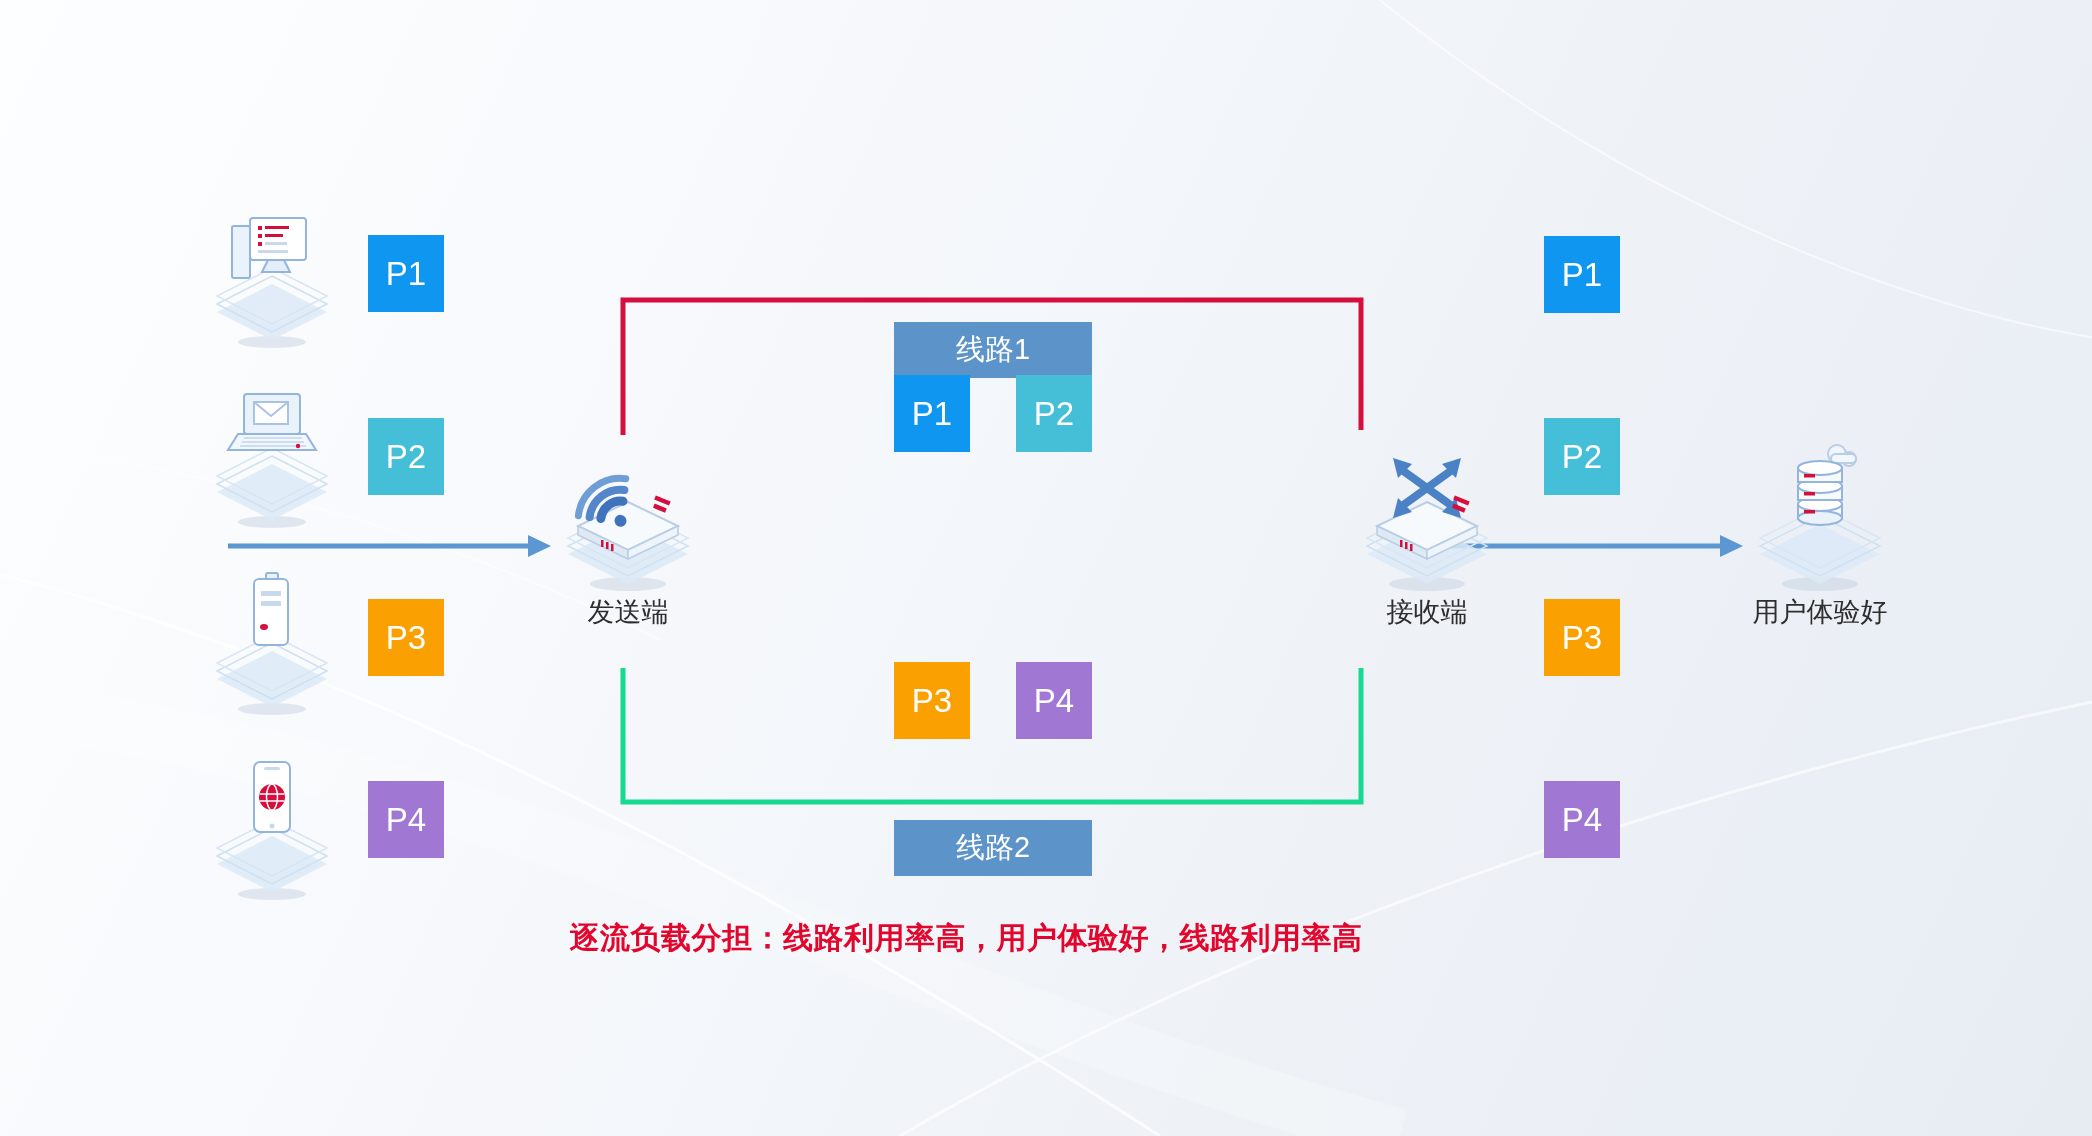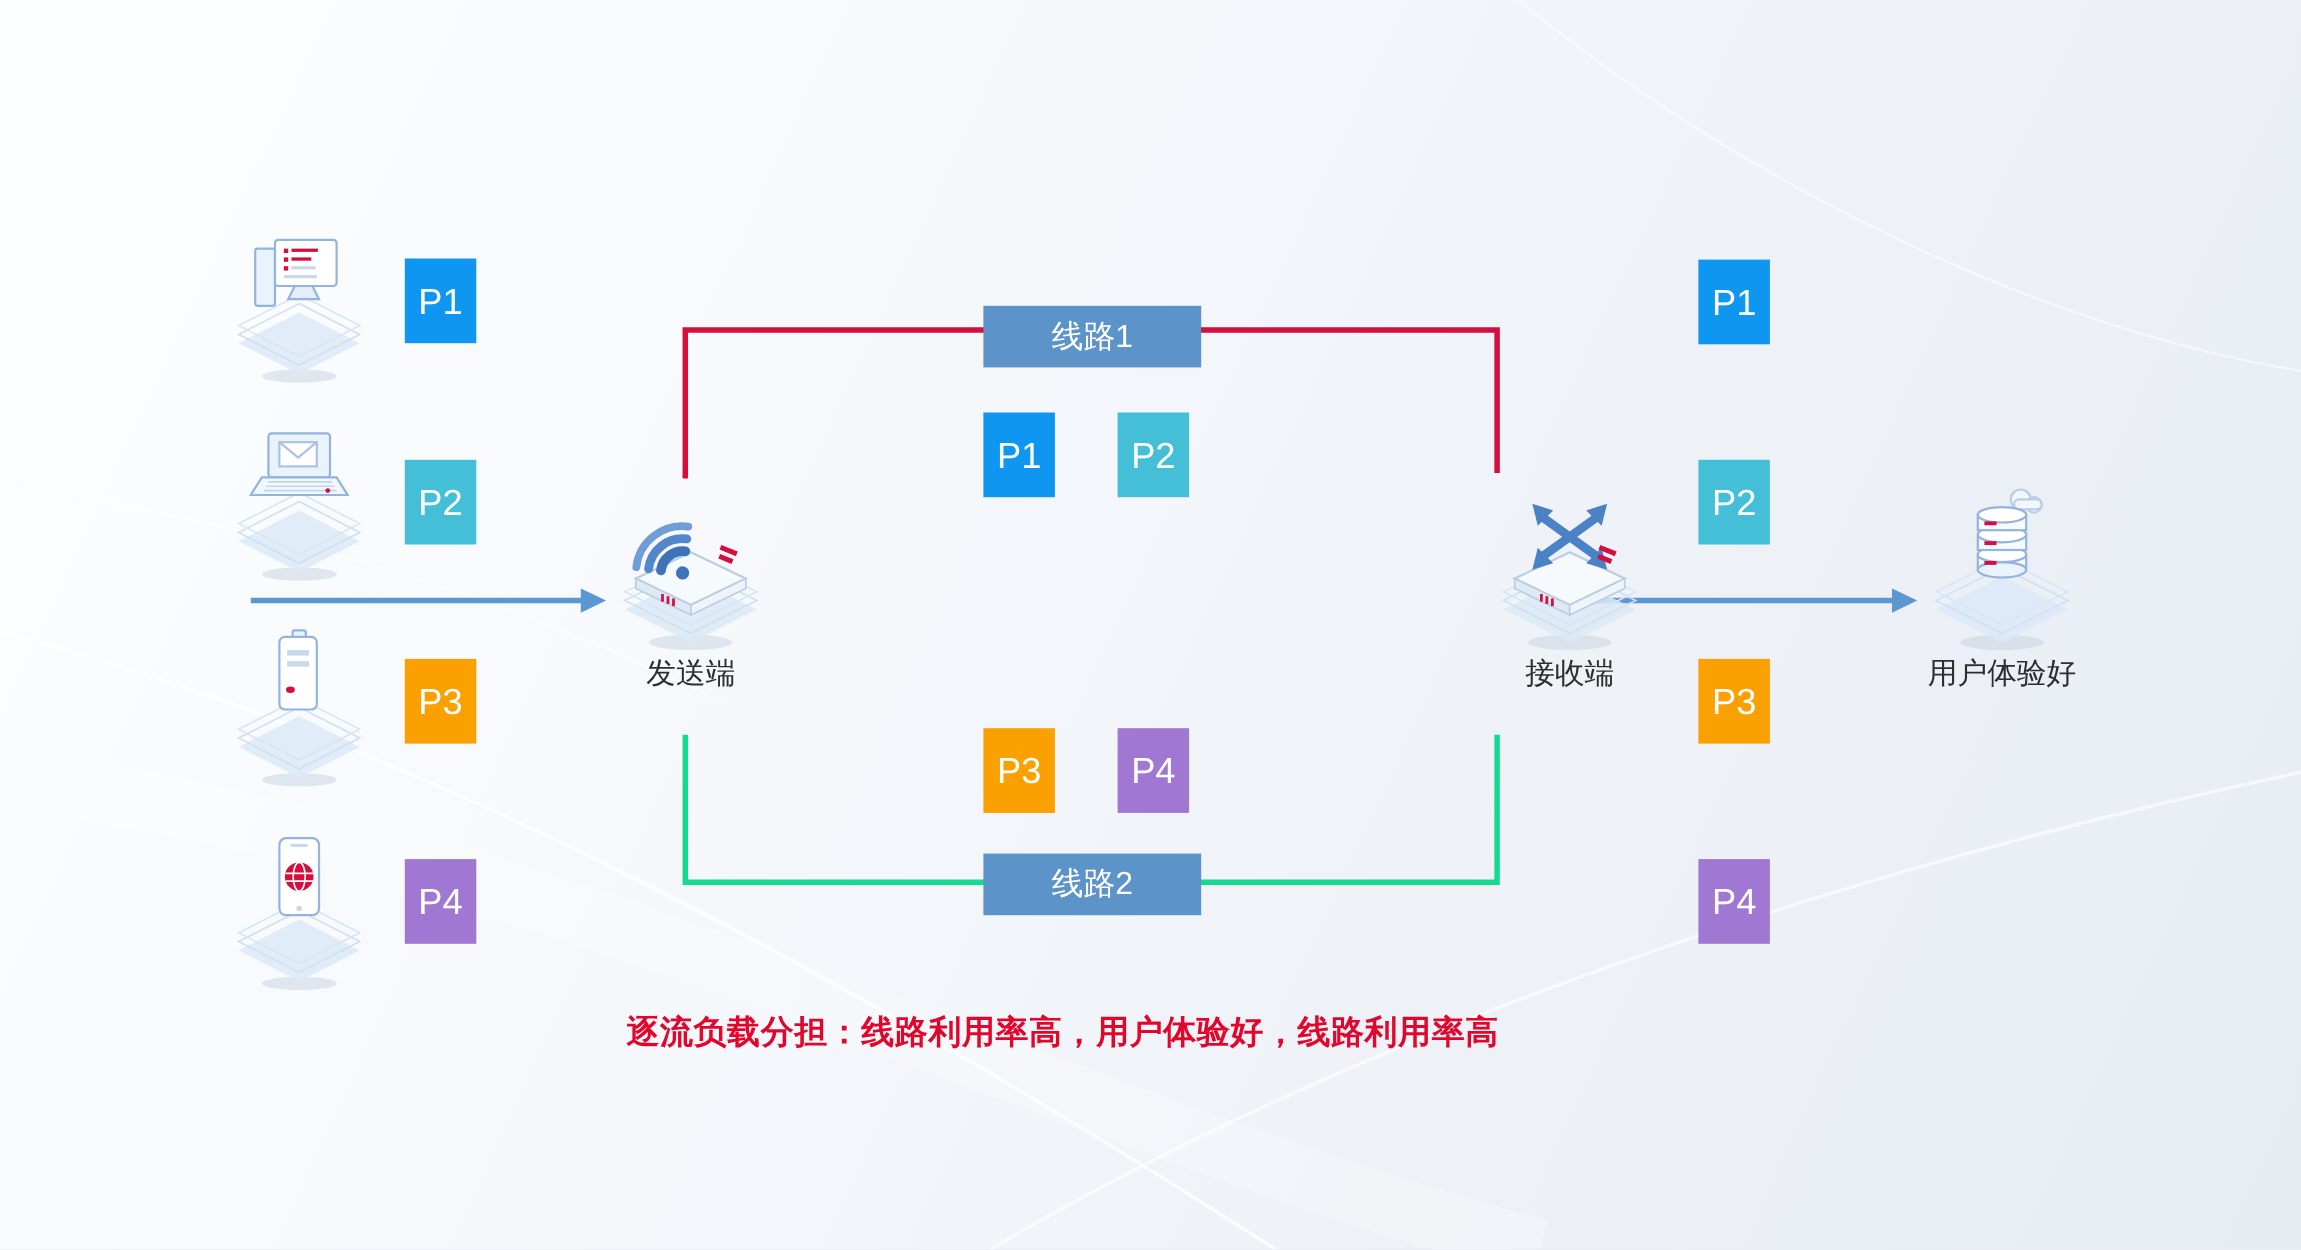--- a/index.html
+++ b/index.html
@@ -4,26 +4,26 @@
 <style>
   html,body{margin:0;padding:0;background:#e9edf3;}
   .stage{
     position:relative;width:2092px;height:1136px;overflow:hidden;
     background:linear-gradient(115deg,#fdfeff 0%,#f7f9fc 30%,#eff3f8 62%,#e7ecf3 100%);
     font-family:"Liberation Sans","DejaVu Sans",sans-serif;
   }
   .bg-decor{position:absolute;left:0;top:0;width:100%;height:100%;}
   .overlay-lines{position:absolute;left:0;top:0;width:100%;height:100%;}
   .pbox{
-    position:absolute;width:65px;height:77px;display:flex;align-items:center;justify-content:center;
+    position:absolute;width:76px;height:77px;display:flex;align-items:center;justify-content:center;
     color:#ffffff;font-size:33px;font-weight:400;
   }
   .linebox{
     position:absolute;width:198px;height:56px;display:flex;align-items:center;justify-content:center;
-    color:#ffffff;font-size:29px;font-weight:400;
+    color:#ffffff;font-size:29px;font-weight:400;margin-top:44px;
   }
   .node{
     position:absolute;width:150px;display:flex;flex-direction:column;align-items:center;text-align:right;
   }
   .node-label{font-size:27px;color:#2e2e2e;margin-top:2px;white-space:nowrap;}
   .device{position:absolute;width:124px;height:150px;}
   .caption{
     position:absolute;top:918px;left:966px;transform:translateX(-50%);
     font-size:30px;font-weight:700;letter-spacing:0.5px;white-space:nowrap;
   }

